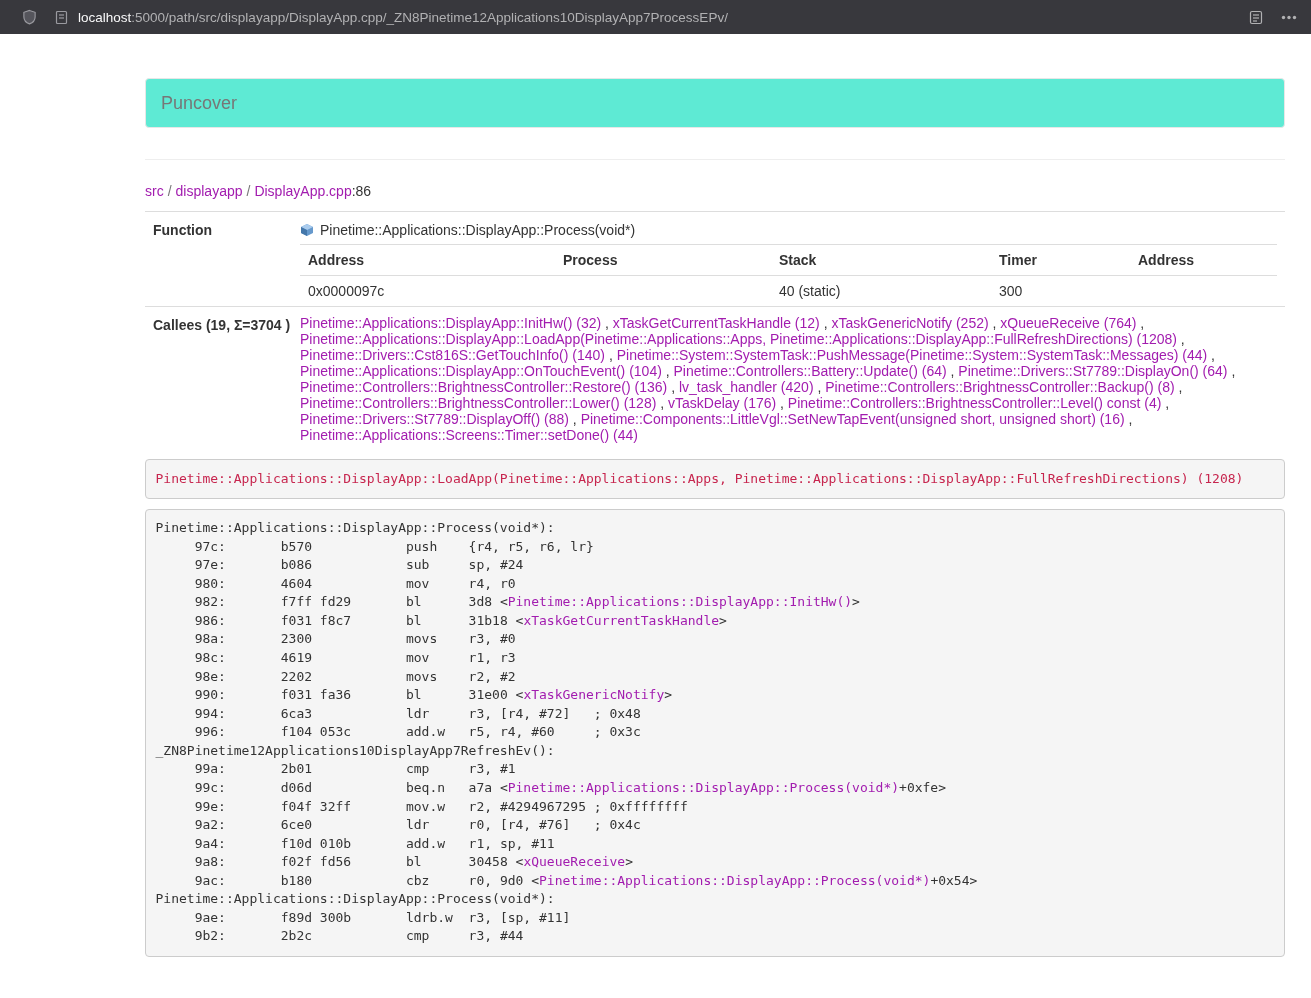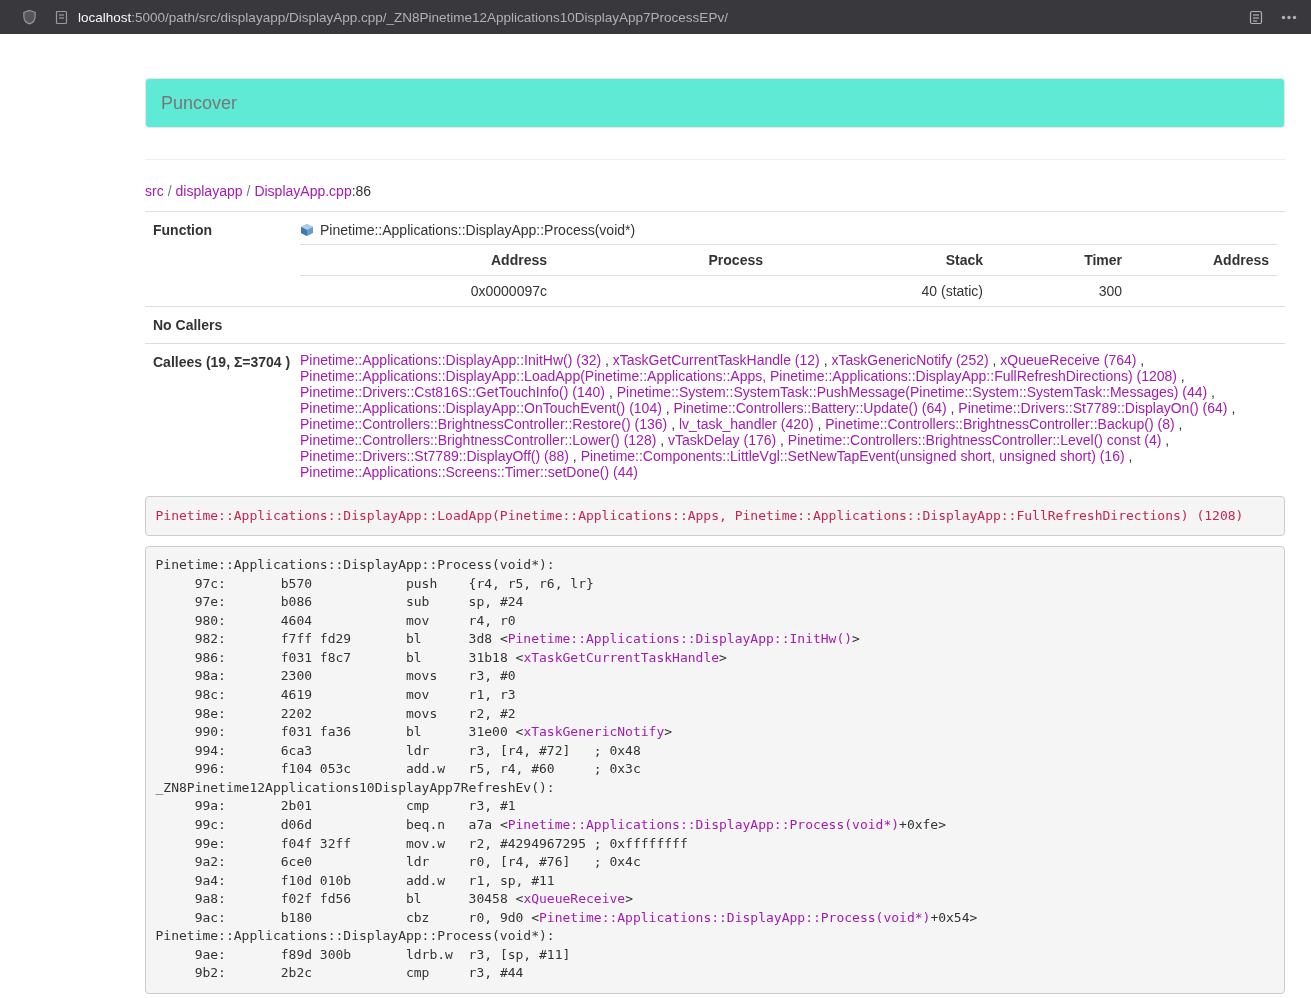--- a/index.html
+++ b/index.html
@@ -34,21 +34,21 @@
   table.fn > tbody > tr > th,
   table.fn > tbody > tr > td { border-top:1px solid #ddd; text-align:left;
              vertical-align:top; padding:8px; }
   table.fn > tbody > tr > th { font-weight:bold; white-space:nowrap; overflow:visible; }
   td.fn-cell { padding:8px 8px 0 8px !important; }
   .fn-name-line { display:flex; align-items:center; height:20px; }
   .fn-icon { display:inline-flex; margin-right:6px; }
 
   table.inner { table-layout:fixed; width:100%; border-collapse:collapse; margin-top:4px; }
   table.inner th, table.inner td { border-top:1px solid #ddd; padding:5px 8px;
-             text-align:right; line-height:20px; }
+             text-align:left; line-height:20px; }
   table.inner th { font-weight:bold; }
 
   td.callees { line-height:16px; }
 
   
   .codebox { background:#f5f5f5; border:1px solid #ccc; border-radius:4px;
              padding:9.5px; font-family:"DejaVu Sans Mono", monospace;
              font-size:13px; line-height:1.42857; color:#333;
              white-space:pre; tab-size:8; -moz-tab-size:8; overflow:hidden; }
   .snippet { margin-top:8px; margin-bottom:10px; }
@@ -147,24 +147,20 @@
                 <td></td>
                 <td>40 (static)</td>
                 <td>300</td>
                 <td></td>
               </tr>
             </tbody>
           </table>
         </td>
       </tr>
       <tr>
-        <th>No Callers</th>
-        <td></td>
-      </tr>
-      <tr>
         <th>Callees (19, Σ=3704 )</th>
         <td class="callees"><a href="#" class="lnk">Pinetime::Applications::DisplayApp::InitHw() (32)</a> , <a href="#" class="lnk">xTaskGetCurrentTaskHandle (12)</a> , <a href="#" class="lnk">xTaskGenericNotify (252)</a> , <a href="#" class="lnk">xQueueReceive (764)</a> , <a href="#" class="lnk">Pinetime::Applications::DisplayApp::LoadApp(Pinetime::Applications::Apps, Pinetime::Applications::DisplayApp::FullRefreshDirections) (1208)</a> , <a href="#" class="lnk">Pinetime::Drivers::Cst816S::GetTouchInfo() (140)</a> , <a href="#" class="lnk">Pinetime::System::SystemTask::PushMessage(Pinetime::System::SystemTask::Messages) (44)</a> , <a href="#" class="lnk">Pinetime::Applications::DisplayApp::OnTouchEvent() (104)</a> , <a href="#" class="lnk">Pinetime::Controllers::Battery::Update() (64)</a> , <a href="#" class="lnk">Pinetime::Drivers::St7789::DisplayOn() (64)</a> , <a href="#" class="lnk">Pinetime::Controllers::BrightnessController::Restore() (136)</a> , <a href="#" class="lnk">lv_task_handler (420)</a> , <a href="#" class="lnk">Pinetime::Controllers::BrightnessController::Backup() (8)</a> , <a href="#" class="lnk">Pinetime::Controllers::BrightnessController::Lower() (128)</a> , <a href="#" class="lnk">vTaskDelay (176)</a> , <a href="#" class="lnk">Pinetime::Controllers::BrightnessController::Level() const (4)</a> , <a href="#" class="lnk">Pinetime::Drivers::St7789::DisplayOff() (88)</a> , <a href="#" class="lnk">Pinetime::Components::LittleVgl::SetNewTapEvent(unsigned short, unsigned short) (16)</a> , <a href="#" class="lnk">Pinetime::Applications::Screens::Timer::setDone() (44)</a></td>
       </tr>
     </tbody>
   </table>
 
   <pre class="codebox snippet"><a class="snippet-link" href="#">Pinetime::Applications::DisplayApp::LoadApp(Pinetime::Applications::Apps, Pinetime::Applications::DisplayApp::FullRefreshDirections) (1208)</a></pre>
 
   <pre class="codebox asm">Pinetime::Applications::DisplayApp::Process(void*):
      97c:	b570      	push	{r4, r5, r6, lr}

